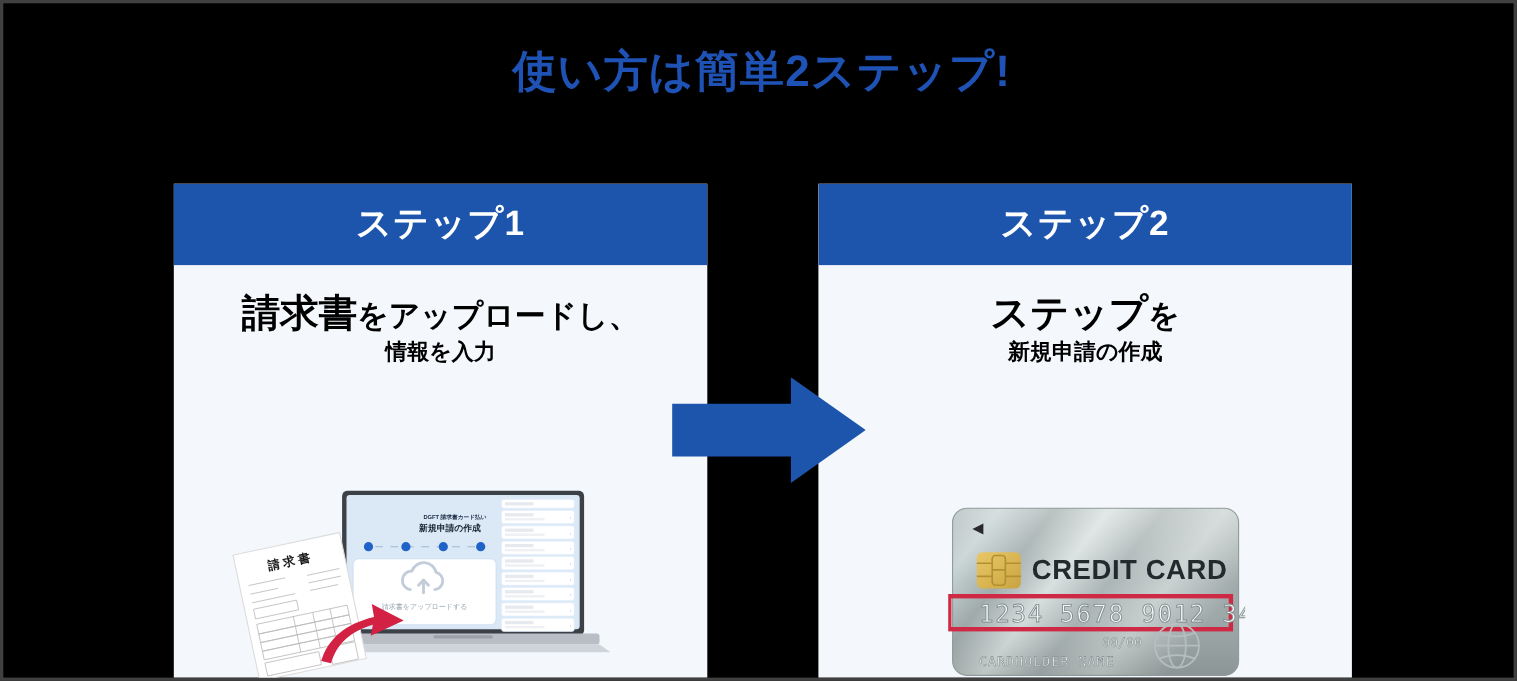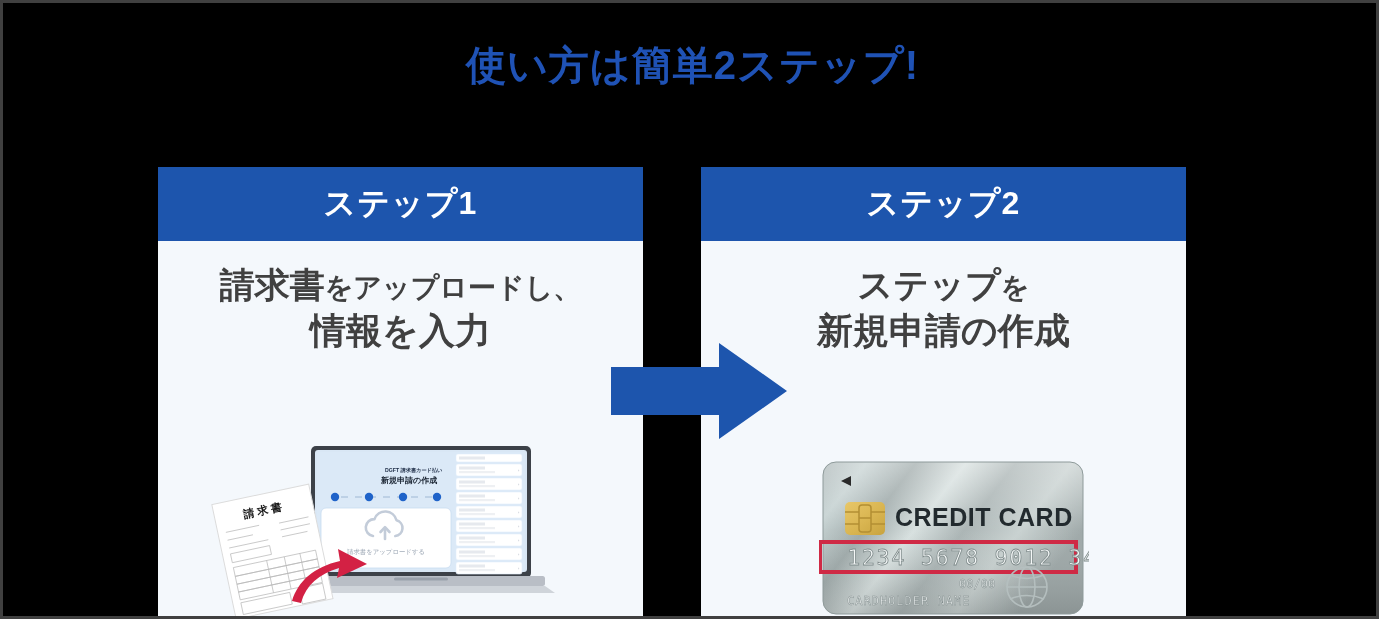--- a/index.html
+++ b/index.html
@@ -40,47 +40,47 @@
   .panel {
     position: absolute;
     top: 147px;
     width: 485px;
     height: 452px;
     background: #f4f8fc;
     overflow: hidden;
     margin-top: 17px;
   }
   #panel-1 { left: 155px; }
-  #panel-2 { left: 698px; }
+  #panel-2 { left: 741px; }
 
   .panel-header {
     height: 74px;
     background: #1d55ad;
     color: #ffffff;
     font-size: 32px;
     font-weight: bold;
     display: flex;
     align-items: center;
     justify-content: center;
     letter-spacing: 1px;
   }
   .panel-body {
     position: relative;
     height: 350px;
   }
   .panel-caption {
     padding-top: 22px;
     text-align: center;
-    color: #404040;
+    color: #000000;
     line-height: 1.28;
     font-weight: bold;
   }
   .cap-big   { font-size: 35px; }
   .cap-small { font-size: 28px; }
-  .cap-line2 { font-size: 36px; }
+  .cap-line2 { font-size: 20px; }
 
   
   #flow-arrow {
     position: absolute;
     left: 608px;
     top: 340px;
     width: 176px;
     height: 96px;
   }
 

